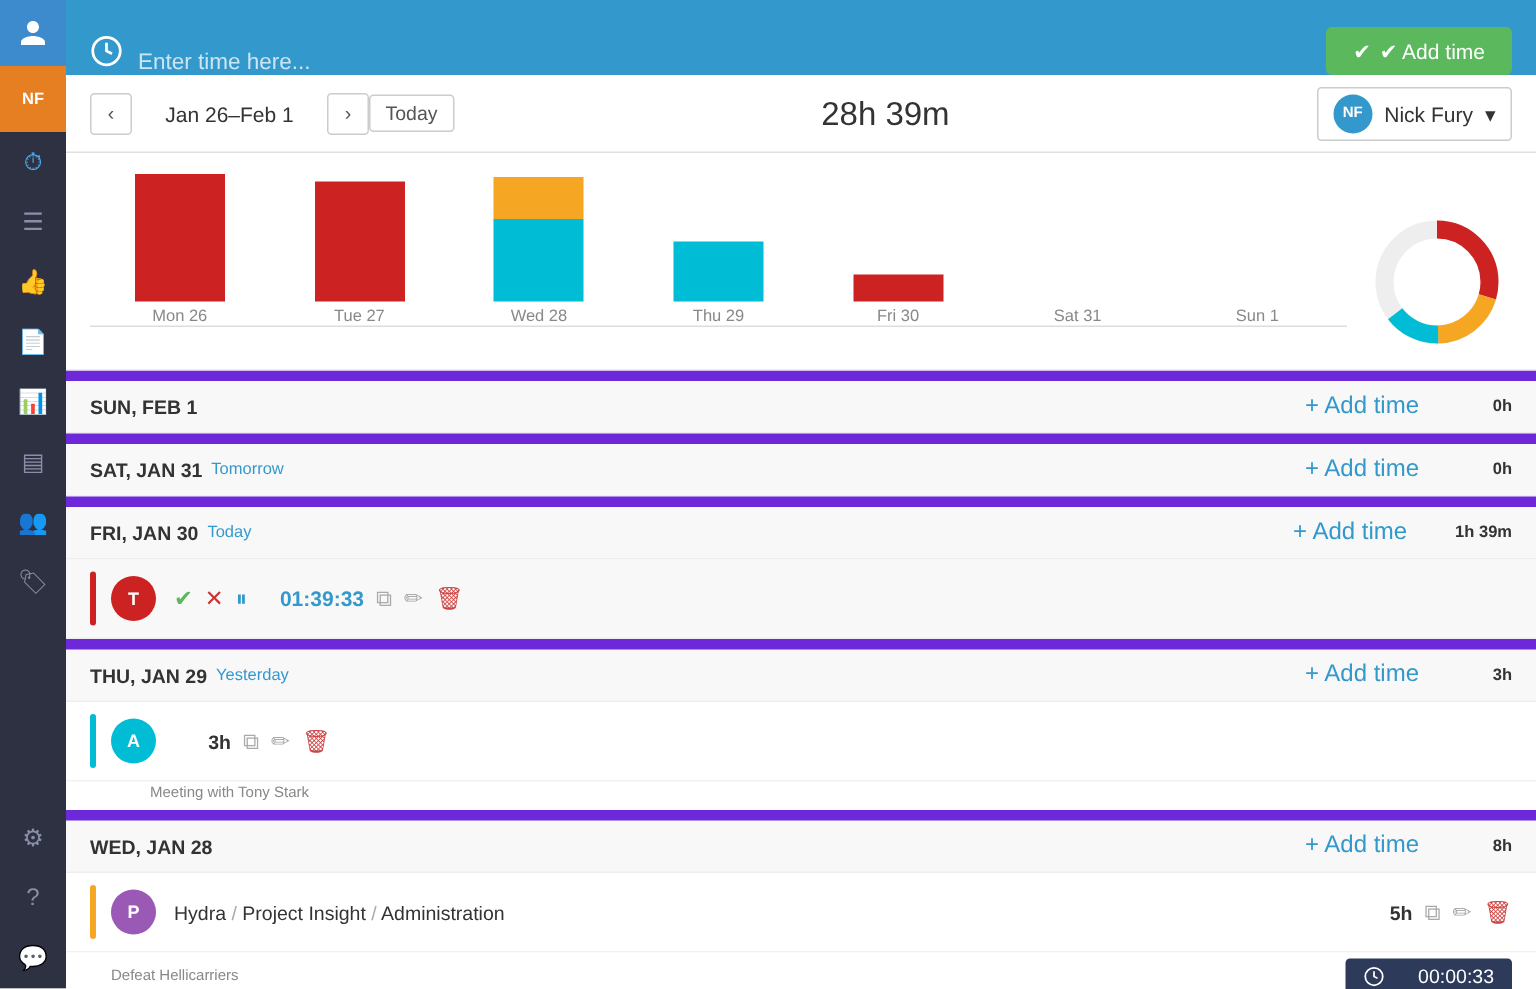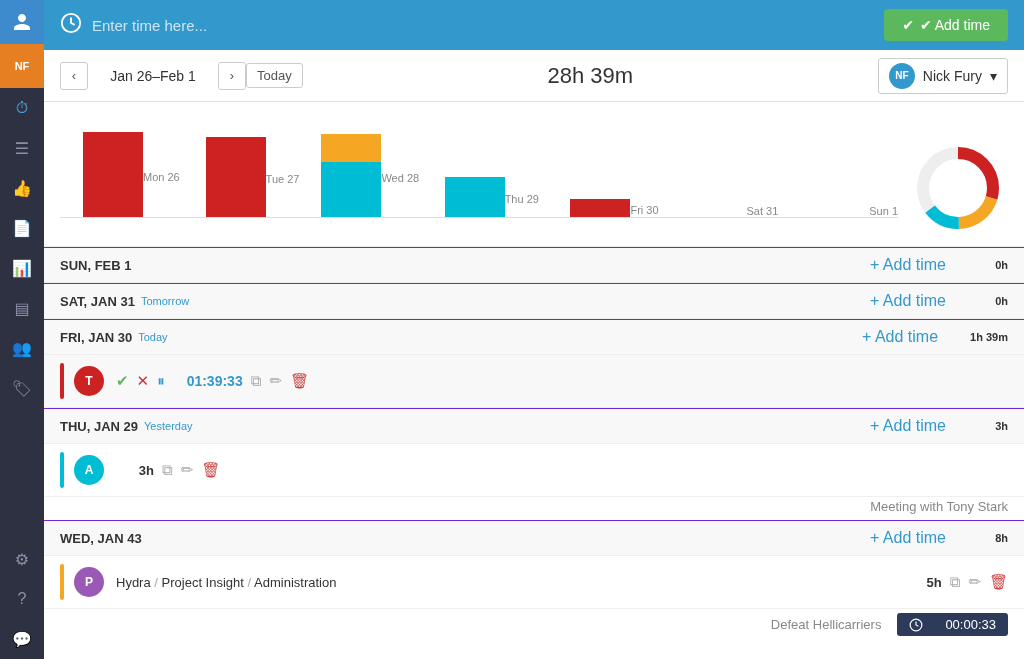--- a/index.html
+++ b/index.html
@@ -58,21 +58,21 @@
       flex: 1;
       display: flex;
       flex-direction: column;
       overflow: hidden;
     }
 
     
     .topbar {
       background: #3399cc;
       display: flex;
-      align-items: center;
+      align-items: flex-end;
       padding: 0 16px;
       height: 50px;
       flex-shrink: 0;
     }
     .topbar-clock {
       color: white;
       font-size: 18px;
       margin-right: 10px;
     }
     .topbar-input {
@@ -199,23 +199,23 @@
       display: flex;
       flex: 1;
       align-items: flex-end;
       justify-content: space-around;
       height: 100%;
       border-bottom: 1px solid #ddd;
       padding-bottom: 0;
     }
     .chart-col {
       display: flex;
-      flex-direction: row;
-      align-items: center;
-      justify-content: flex-end;
+      flex-direction: column;
+      align-items: center;
+      justify-content: center;
       flex: 1;
     }
     .chart-bar-stack {
       display: flex;
       flex-direction: column-reverse;
       align-items: center;
       width: 60px;
     }
     .chart-label {
       font-size: 11px;
@@ -234,21 +234,21 @@
       margin-left: 10px;
       flex-shrink: 0;
     }
 
     
     .day-header {
       display: flex;
       align-items: center;
       padding: 8px 16px;
       background: #f8f8f8;
-      border-top: 1px solid #6d28d9;
+      border-top: 7px solid #6d28d9;
       border-bottom: 1px solid #eee;
     }
     .day-label {
       font-weight: bold;
       font-size: 13px;
       color: #333;
     }
     .day-sub {
       color: #3399cc;
       font-size: 11px;
@@ -329,24 +329,23 @@
     .entry-hours {
       font-weight: bold;
       font-size: 13px;
       color: #333;
       min-width: 30px;
       text-align: right;
       margin-left: 8px;
     }
     .entry-note {
       color: #888;
-      font-size: 13px;
+      font-size: 10px;
       padding: 2px 16px 6px 56px;
       background: white;
-      text-align: right;
     }
 
     
     .active-timer-badge {
       background: #2d3a5a;
       color: white;
       padding: 4px 12px;
       border-radius: 3px;
       font-size: 13px;
       display: flex;
@@ -529,21 +528,21 @@
       <div class="entry-actions">
         <span class="entry-hours">3h</span>
         <span class="entry-copy">⧉</span>
         <span class="entry-edit">✏</span>
         <span class="entry-delete">🗑</span>
       </div>
     </div>
     <div class="entry-note">Meeting with Tony Stark</div>
 
     <div class="day-header">
-      <span class="day-label">WED, JAN 43</span>
+      <span class="day-label">WED, JAN 28</span>
       <span class="day-add-time">+ Add time</span>
       <span class="day-total">8h</span>
     </div>
 
     <div class="entry-row">
       <div class="entry-color-bar" style="background:#f5a623;"></div>
       <div class="entry-avatar" style="background:#9b59b6;">P</div>
       <div class="entry-title">
         Hydra <span class="slash">/</span> Project Insight <span class="slash">/</span> Administration
       </div>

